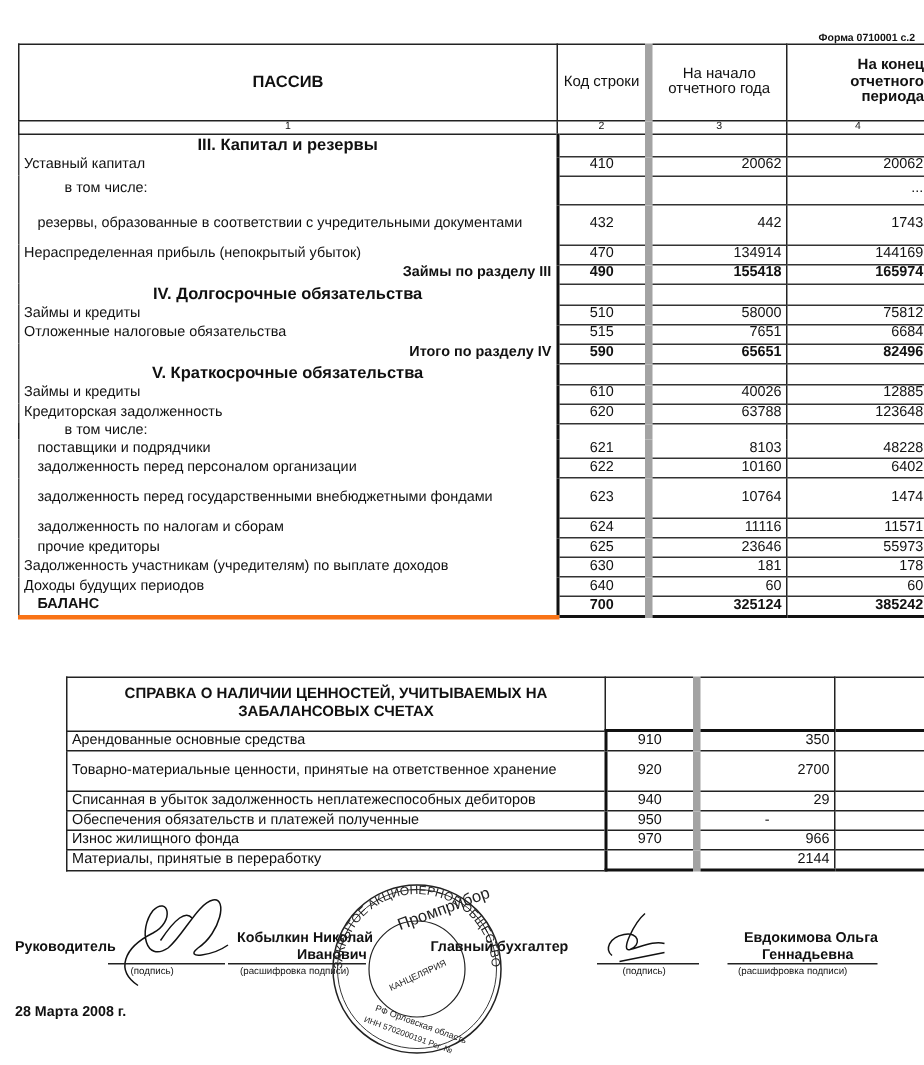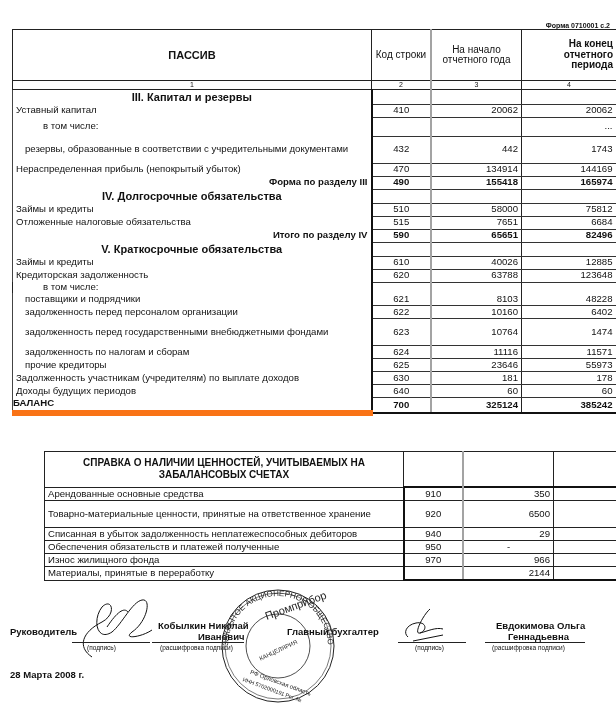--- a/index.html
+++ b/index.html
@@ -2,21 +2,21 @@
 <html><head>
 <meta charset="utf-8">
 <style>
   html, body { margin:0; padding:0; background:#fff; }
   body { width:616px; height:710px; position:relative; overflow:hidden;
          font-family:"Liberation Sans", sans-serif; color:#111; }
   .form-no { position:absolute; top:22px; right:6px; font-size:7px; font-weight:bold; }
   .tbl { position:absolute; left:12px; width:601px; border-collapse:collapse; table-layout:fixed; }
   .tbl td { font-size:9.6px; padding:0 3px; line-height:10.5px; vertical-align:middle; }
   .tbl .c1 { width:352px; }
-  .tbl .c2 { width:52px; text-align:center; border-left:1px solid #222; border-right:2px solid #a3a3a3; }
+  .tbl .c2 { width:52px; text-align:center; border-left:1px solid #222; border-right:5px solid #a3a3a3; }
   .tbl .c3 { width:83px; text-align:right; border-right:1px solid #222; }
   .tbl .c4 { width:88px; text-align:right; border-right:1px solid #222; }
   .hdr td { border:1px solid #222; text-align:center; font-size:10px; }
   .hdr .title { font-weight:bold; font-size:11px; }
   .hdr .bold { font-weight:bold; }
   .num td { border:1px solid #222; font-size:7px; height:8px; line-height:8px; text-align:center; }
   .sec td.c1 { text-align:center; font-weight:bold; font-size:11px; height:14px; }
   .row td.c2, .row td.c3, .row td.c4 { border-bottom:1px solid #333; }
   .row td { height:12px; }
   .row.tall td { height:26px; }
@@ -86,21 +86,21 @@
     <td class="c3">442</td>
     <td class="c4">1743</td>
   </tr>
   <tr class="row thick">
     <td class="c1">Нераспределенная прибыль (непокрытый убыток)</td>
     <td class="c2">470</td>
     <td class="c3">134914</td>
     <td class="c4">144169</td>
   </tr>
   <tr class="row thick total">
-    <td class="c1">Форма по разделу III</td>
+    <td class="c1">Займы по разделу III</td>
     <td class="c2">490</td>
     <td class="c3">155418</td>
     <td class="c4">165974</td>
   </tr>
 
   <tr class="sec thick row">
     <td class="c1">IV. Долгосрочные обязательства</td>
     <td class="c2"></td>
         <td class="c3"></td>
         <td class="c4"></td>
@@ -184,21 +184,21 @@
     <td class="c3">181</td>
     <td class="c4">178</td>
   </tr>
   <tr class="row thick">
     <td class="c1">Доходы будущих периодов</td>
     <td class="c2">640</td>
     <td class="c3">60</td>
     <td class="c4">60</td>
   </tr>
   <tr class="row thick">
-    <td class="c1" style="padding-left:0;font-weight:bold;border-bottom:6px solid #f97316">БАЛАНС</td>
+    <td class="c1" style="padding-left:12px;font-weight:bold;border-bottom:3px solid #f97316">БАЛАНС</td>
     <td class="c2" style="font-weight:bold;border-bottom:2px solid #111">700</td>
     <td class="c3" style="font-weight:bold;border-bottom:2px solid #111">325124</td>
     <td class="c4" style="font-weight:bold;border-bottom:2px solid #111">385242</td>
   </tr>
 </tbody>
   </table>
 
 <table class="tbl tbl2">
   <tbody>
       <tr class="hd">
@@ -209,21 +209,21 @@
   </tr>
   <tr class="r thick">
     <td class="c1">Арендованные основные средства</td>
     <td class="c2" style="border-top:2px solid #111">910</td>
     <td class="c3" style="border-top:2px solid #111">350</td>
     <td class="c4" style="border-top:2px solid #111">350</td>
   </tr>
   <tr class="r tall thick">
     <td class="c1">Товарно-материальные ценности, принятые на ответственное хранение</td>
     <td class="c2">920</td>
-    <td class="c3">6500</td>
+    <td class="c3">2700</td>
     <td class="c4">5238</td>
   </tr>
   <tr class="r thick">
     <td class="c1">Списанная в убыток задолженность неплатежеспособных дебиторов</td>
     <td class="c2">940</td>
     <td class="c3">29</td>
     <td class="c4">29</td>
   </tr>
   <tr class="r thick">
     <td class="c1">Обеспечения обязательств и платежей полученные</td>

